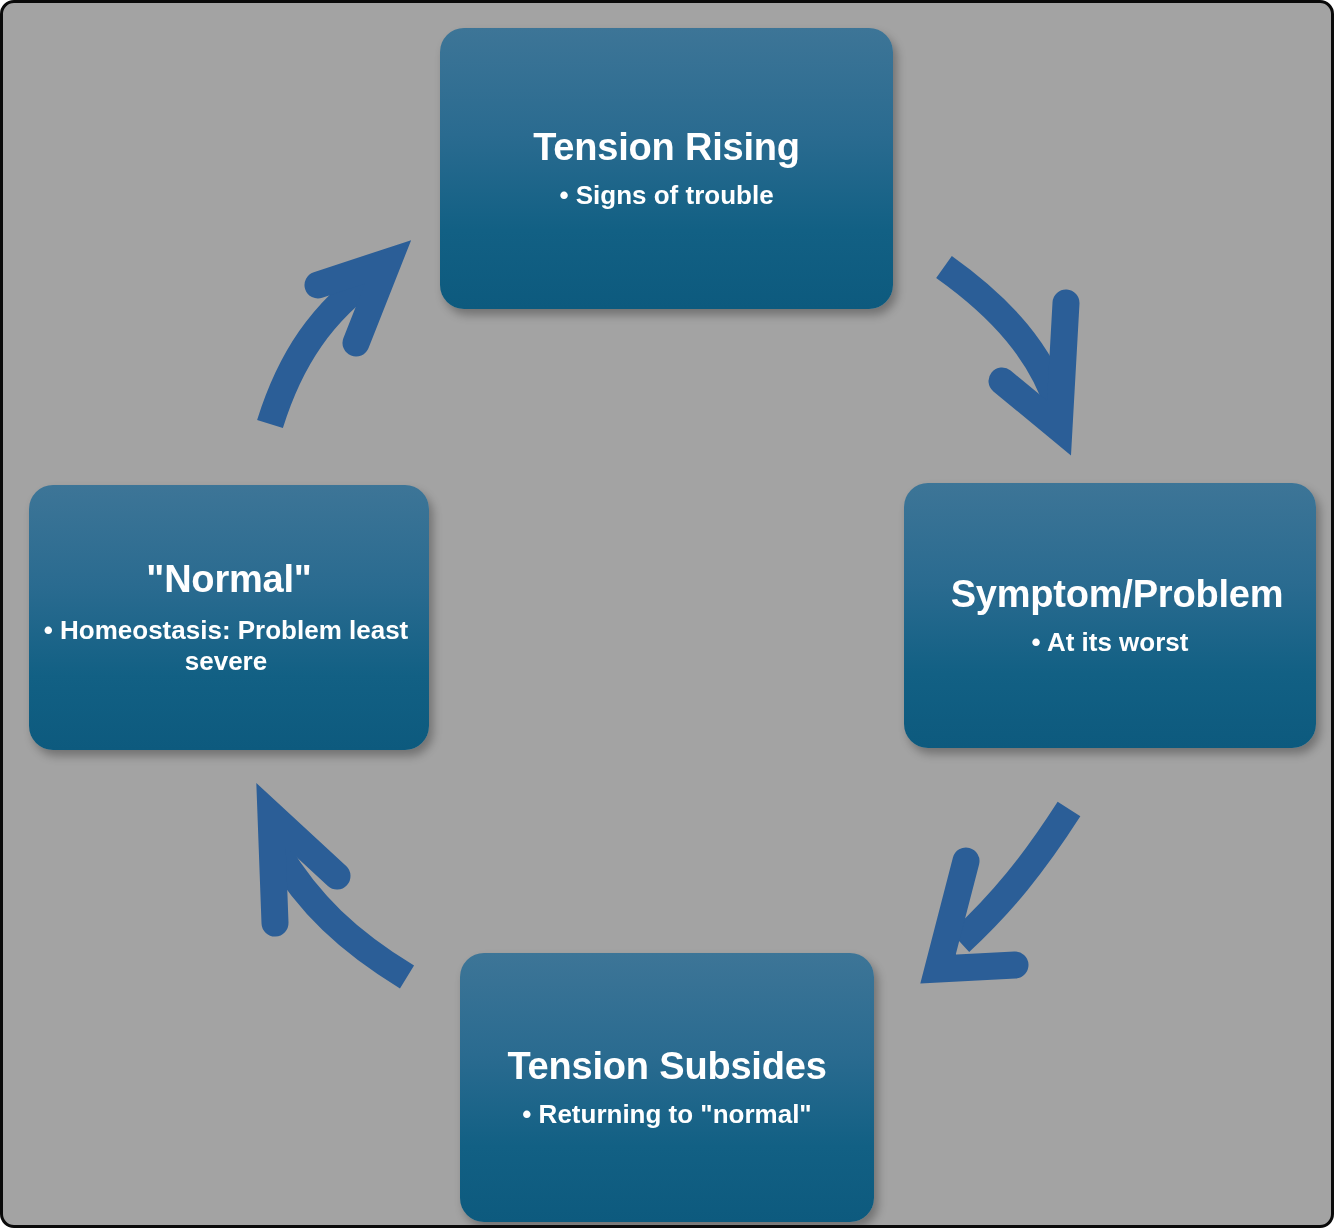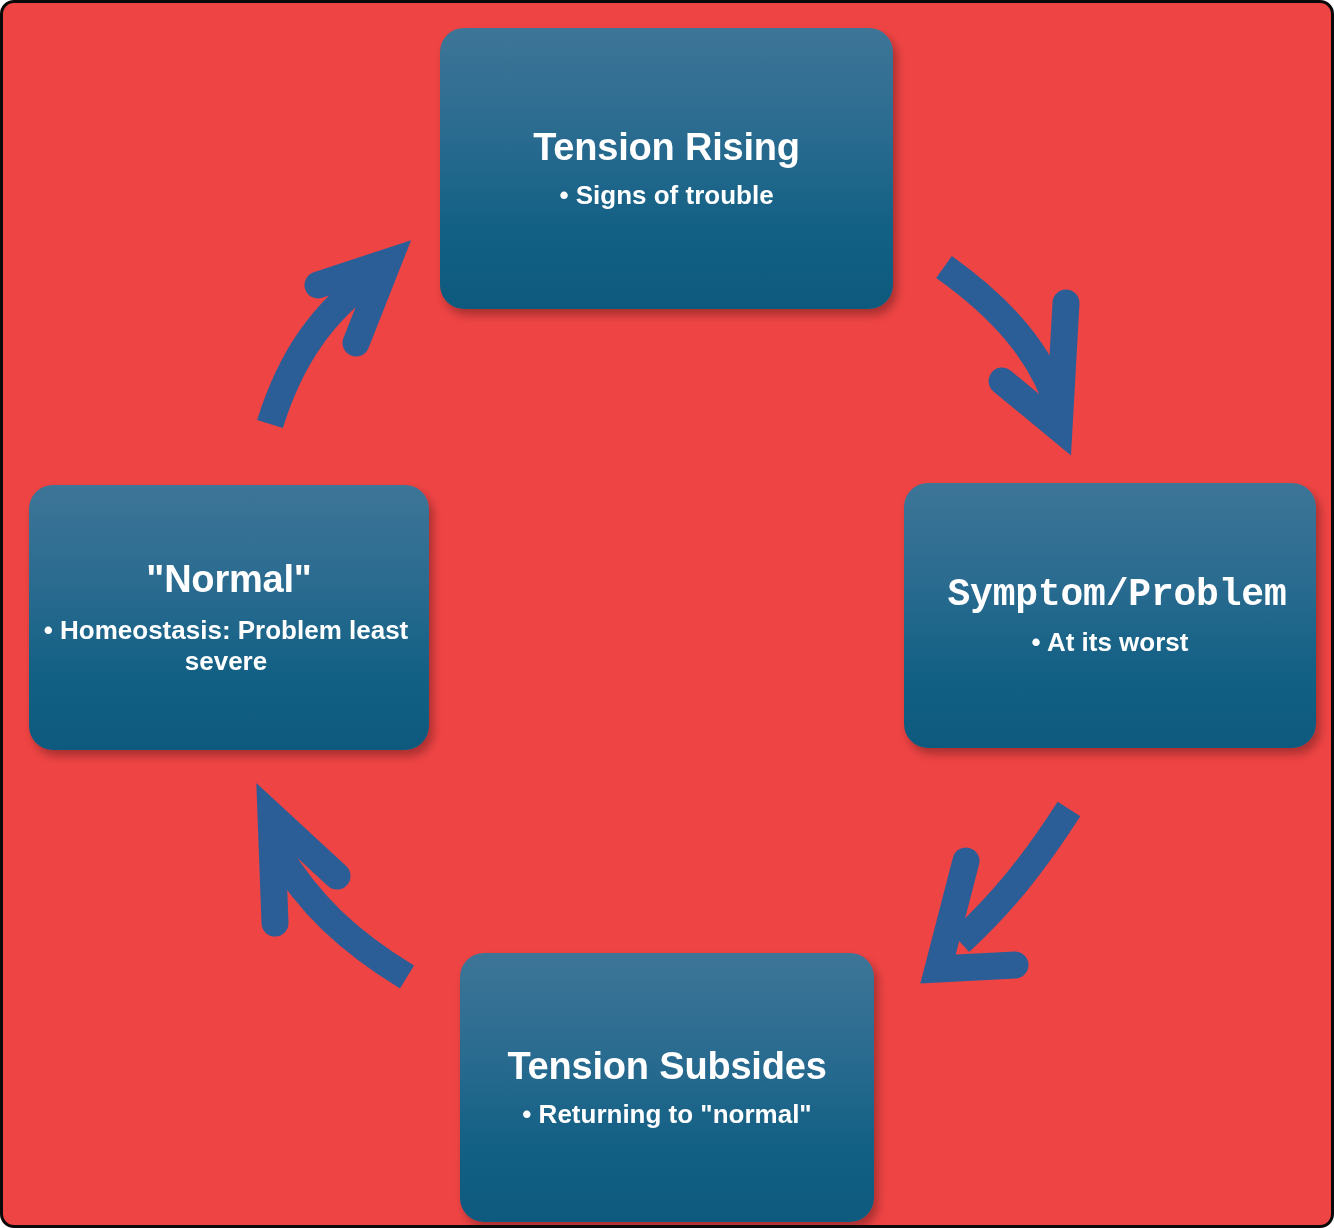--- a/index.html
+++ b/index.html
@@ -4,21 +4,21 @@
 <style>
   html, body {
     margin: 0;
     padding: 0;
     background: #ffffff;
   }
   #canvas {
     position: relative;
     width: 1334px;
     height: 1228px;
-    background: #ef4444;
+    background: #a3a3a3;
     overflow: hidden;
     box-sizing: border-box;
     border: 3px solid #0a0a0a;
     border-radius: 14px;
     font-family: "Liberation Sans", sans-serif;
   }
 
   
   .node {
     position: absolute;
@@ -53,21 +53,21 @@
     width: 430px;
   }
 
   
   #node-top    { left: 437px;  top: 25px;   width: 453px; height: 281px; }
   #node-right  { left: 901px;  top: 480px;  width: 412px; height: 265px; }
   #node-bottom { left: 457px;  top: 950px;  width: 414px; height: 269px; }
   #node-left   { left: 26px;   top: 482px;  width: 400px; height: 265px; }
 
   
-  #node-right .node-title  { transform: translateX(7px); font-family: Liberation Mono, monospace; }
+  #node-right .node-title  { transform: translateX(7px); }
   #node-left  .node-bullet { transform: translateX(-3px); margin-top: 14px; }
 
   
   #arrows {
     position: absolute;
     left: 0; top: 0;
     width: 1334px;
     height: 1228px;
     pointer-events: none;
   }

